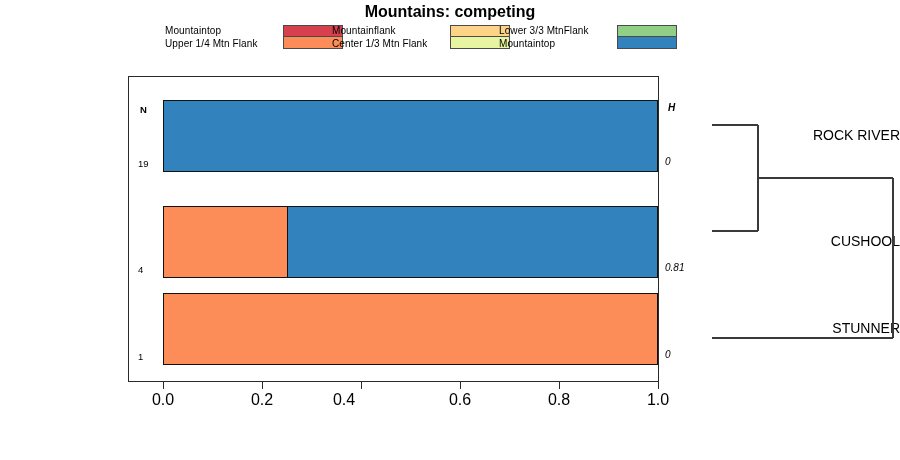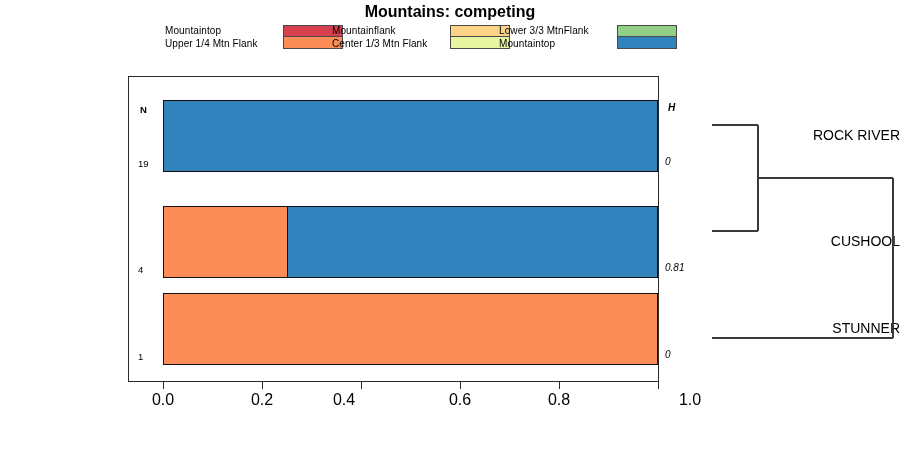--- a/index.html
+++ b/index.html
@@ -149,21 +149,21 @@
       <div class="tick-label" style="left: 35px;">0.0</div>
       <div class="tick" style="left: 134px;"></div>
       <div class="tick-label" style="left: 134px;">0.2</div>
       <div class="tick" style="left: 233px;"></div>
       <div class="tick-label" style="left: 216px;">0.4</div>
       <div class="tick" style="left: 332px;"></div>
       <div class="tick-label" style="left: 332px;">0.6</div>
       <div class="tick" style="left: 431px;"></div>
       <div class="tick-label" style="left: 431px;">0.8</div>
       <div class="tick" style="left: 530px;"></div>
-      <div class="tick-label" style="left: 530px; margin-left: 32px;">1.0</div>
+      <div class="tick-label" style="left: 530px;">1.0</div>
     </div>
 
   <div class="dendro">
     <svg width="200" height="306" viewBox="0 0 200 306">
       <g stroke="#3a3a3a" stroke-width="1.6" fill="none" shape-rendering="crispEdges">
         <path d="M 12 49 L 58 49"></path>
         <path d="M 12 155 L 58 155"></path>
         <path d="M 58 49 L 58 155"></path>
         <path d="M 58 102 L 193 102"></path>
         <path d="M 12 262 L 193 262"></path>

